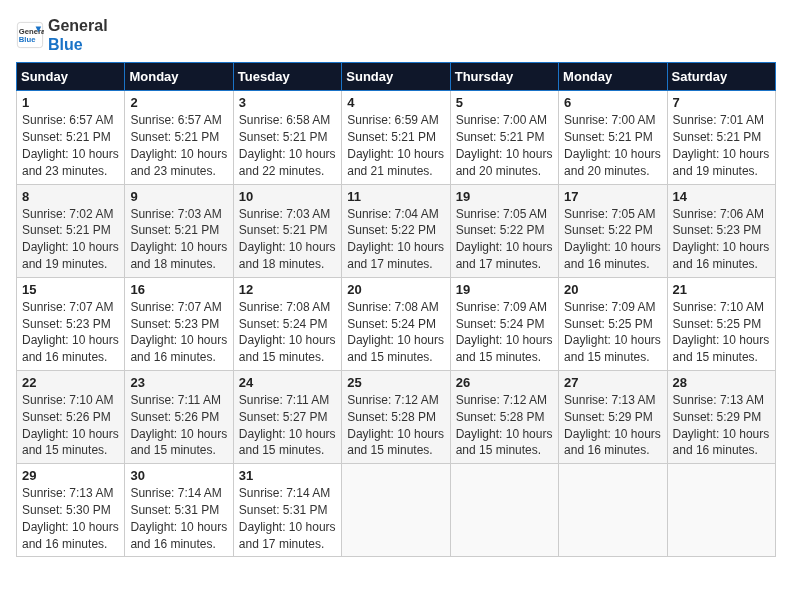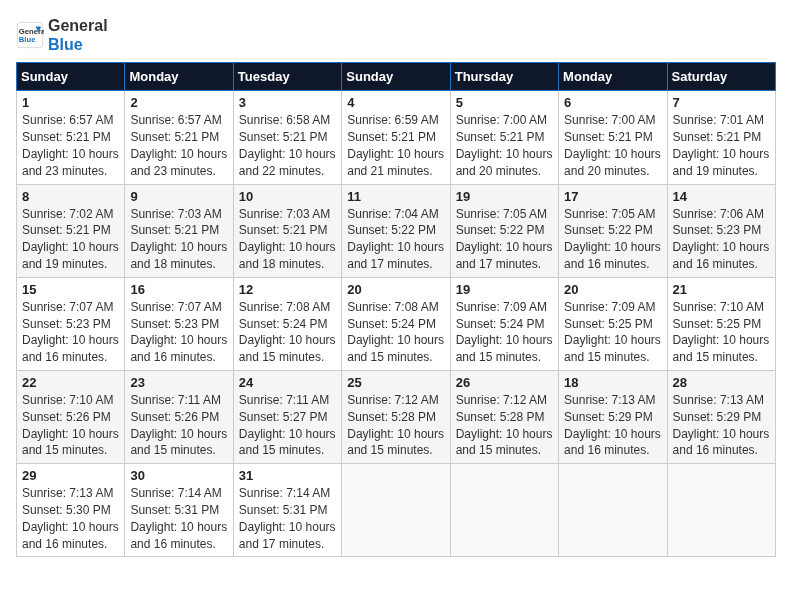--- a/index.html
+++ b/index.html
@@ -216,21 +216,21 @@
         </td>
         <td>
           <span class="day-num">25</span>
           <div class="day-info">Sunrise: 7:12 AM<br>Sunset: 5:28 PM<br>Daylight: 10 hours<br>and 15 minutes.</div>
         </td>
         <td>
           <span class="day-num">26</span>
           <div class="day-info">Sunrise: 7:12 AM<br>Sunset: 5:28 PM<br>Daylight: 10 hours<br>and 15 minutes.</div>
         </td>
         <td>
-          <span class="day-num">18</span>
+          <span class="day-num">27</span>
           <div class="day-info">Sunrise: 7:13 AM<br>Sunset: 5:29 PM<br>Daylight: 10 hours<br>and 16 minutes.</div>
         </td>
         <td>
           <span class="day-num">28</span>
           <div class="day-info">Sunrise: 7:13 AM<br>Sunset: 5:29 PM<br>Daylight: 10 hours<br>and 16 minutes.</div>
         </td>
       </tr>
       <tr>
         <td>
           <span class="day-num">29</span>

